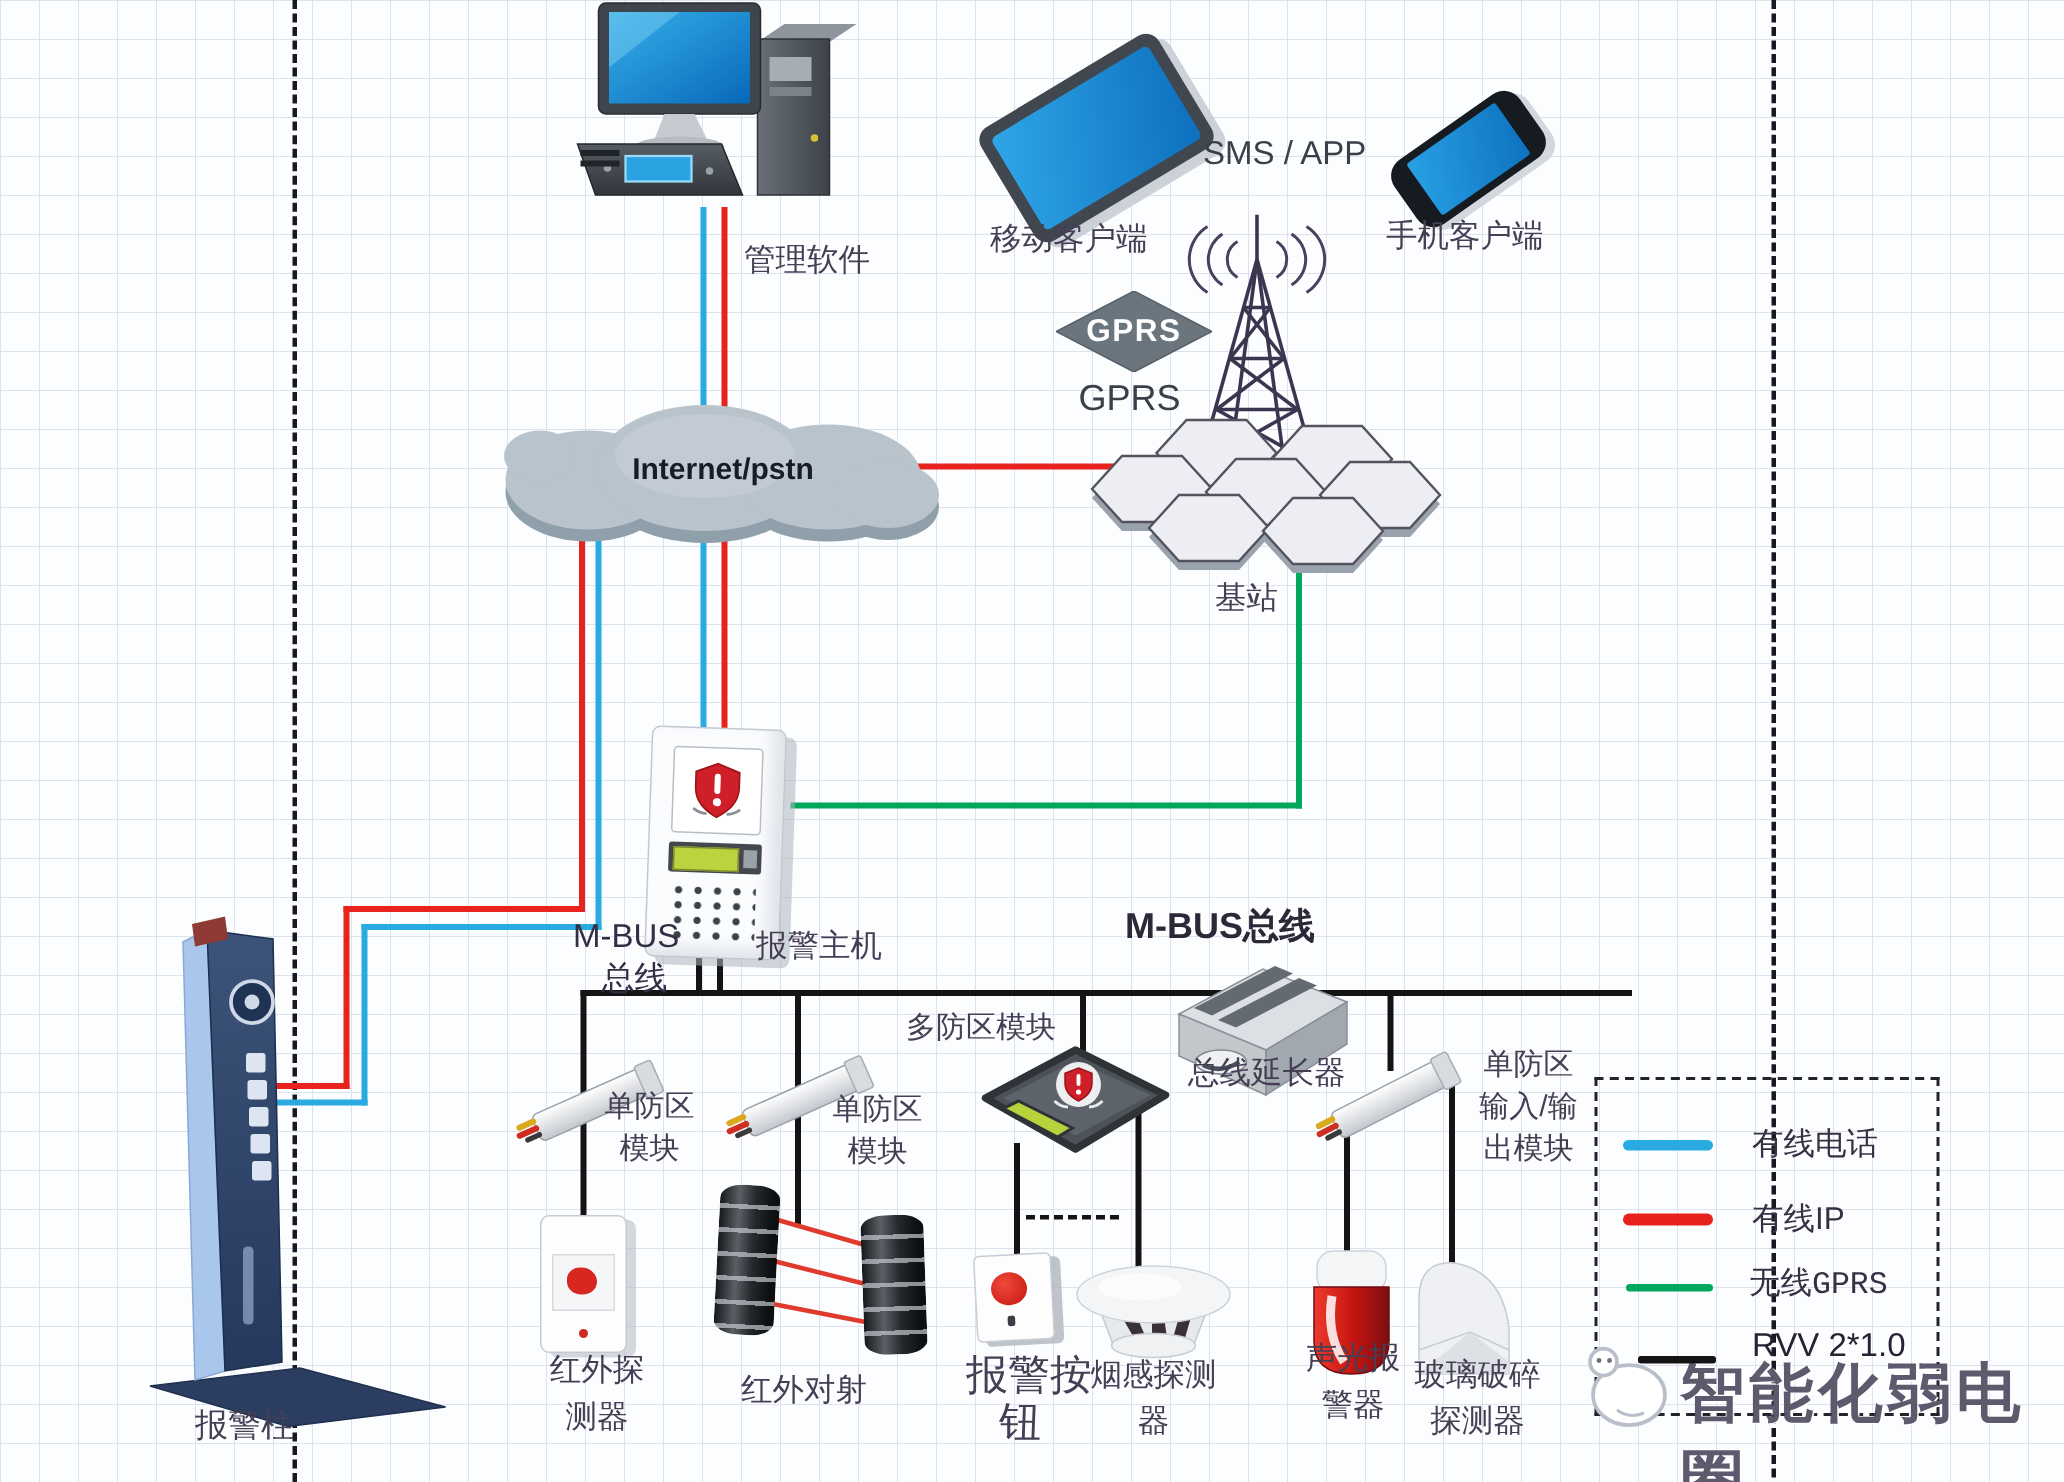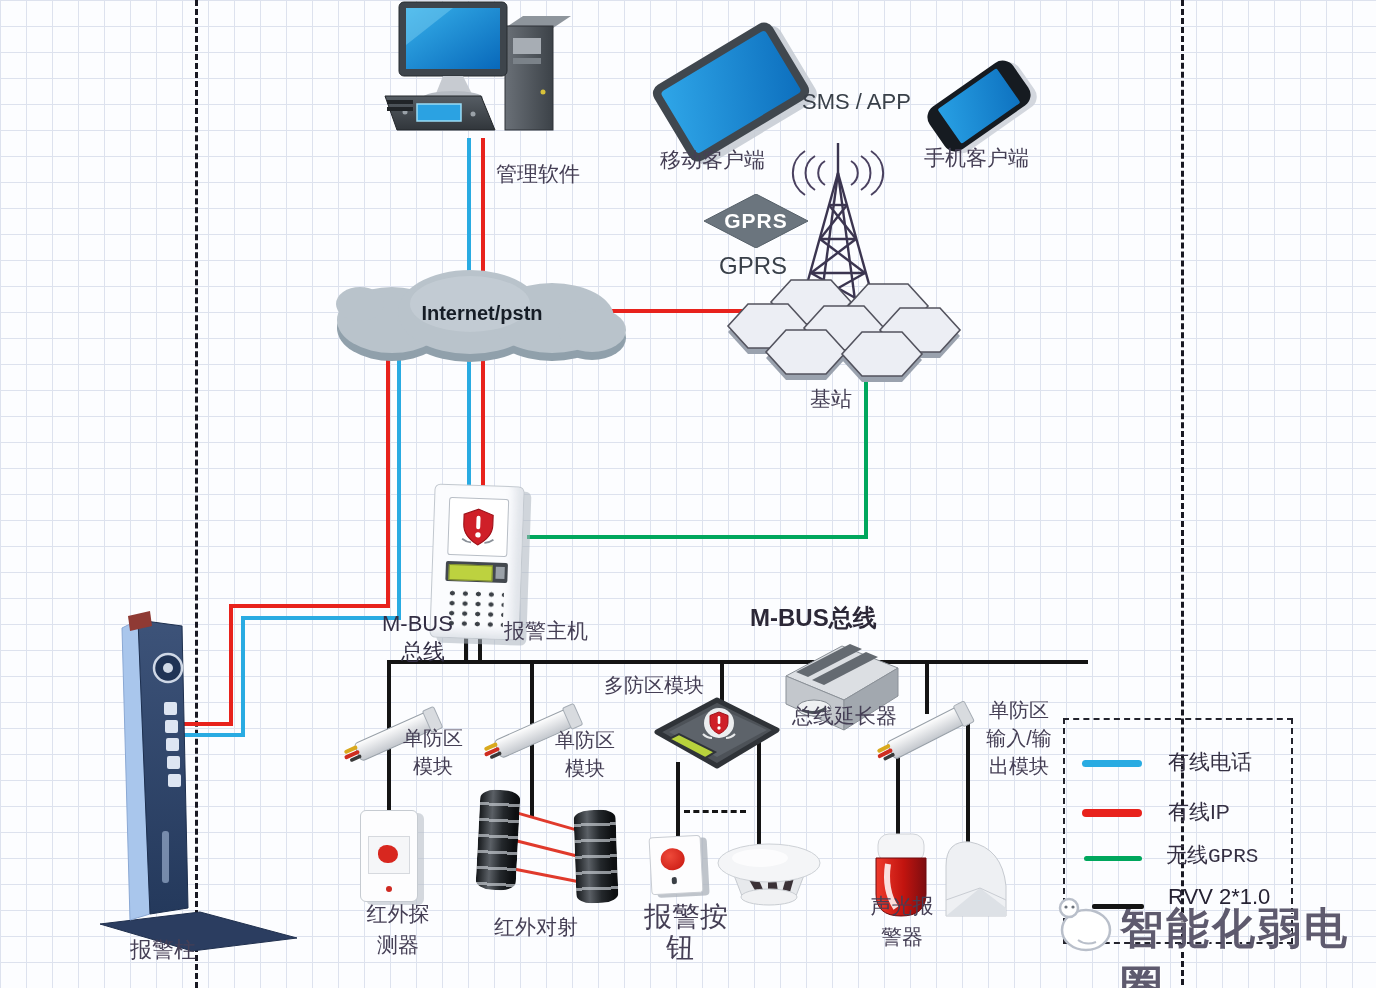--- a/index.html
+++ b/index.html
@@ -417,23 +417,31 @@
 
   <div class="lbl center" style="left:356px;top:898px;width:84px;font-size:21px;line-height:31px;">
     <span class="ln">红外探</span>
     <span class="ln">测器</span>
   </div>
   <div class="lbl" style="left:494px;top:913px;font-size:21px;">红外对射</div>
   <div class="lbl center" style="left:644px;top:901px;width:72px;font-size:28px;line-height:31px;">
     <span class="ln">报警按</span>
     <span class="ln">钮</span>
   </div>
+  <div class="lbl center" style="left:716px;top:901px;width:106px;font-size:21px;line-height:31px;">
+    <span class="ln">烟感探测</span>
+    <span class="ln">器</span>
+  </div>
   <div class="lbl center" style="left:864px;top:890px;width:76px;font-size:21px;line-height:31px;">
     <span class="ln">声光报</span>
     <span class="ln">警器</span>
+  </div>
+  <div class="lbl center" style="left:932px;top:901px;width:106px;font-size:21px;line-height:31px;">
+    <span class="ln">玻璃破碎</span>
+    <span class="ln">探测器</span>
   </div>
   <div class="lbl" style="left:130px;top:936px;font-size:22px;">报警柱</div>
 
   <div class="legend-box"></div>
   <div class="swatch" style="left:1082px;top:760px;width:60px;height:7px;background:#29abe2;"></div>
   <div class="legend-lbl" style="left:1168px;top:748px;">有线电话</div>
   <div class="swatch" style="left:1082px;top:809px;width:60px;height:8px;background:#e8221c;"></div>
   <div class="legend-lbl" style="left:1168px;top:798px;">有线IP</div>
   <div class="swatch" style="left:1084px;top:856px;width:58px;height:5px;background:#00a75d;"></div>
   <div class="legend-lbl" style="left:1166px;top:841px;font-family:Liberation Mono, monospace;">无线GPRS</div>

